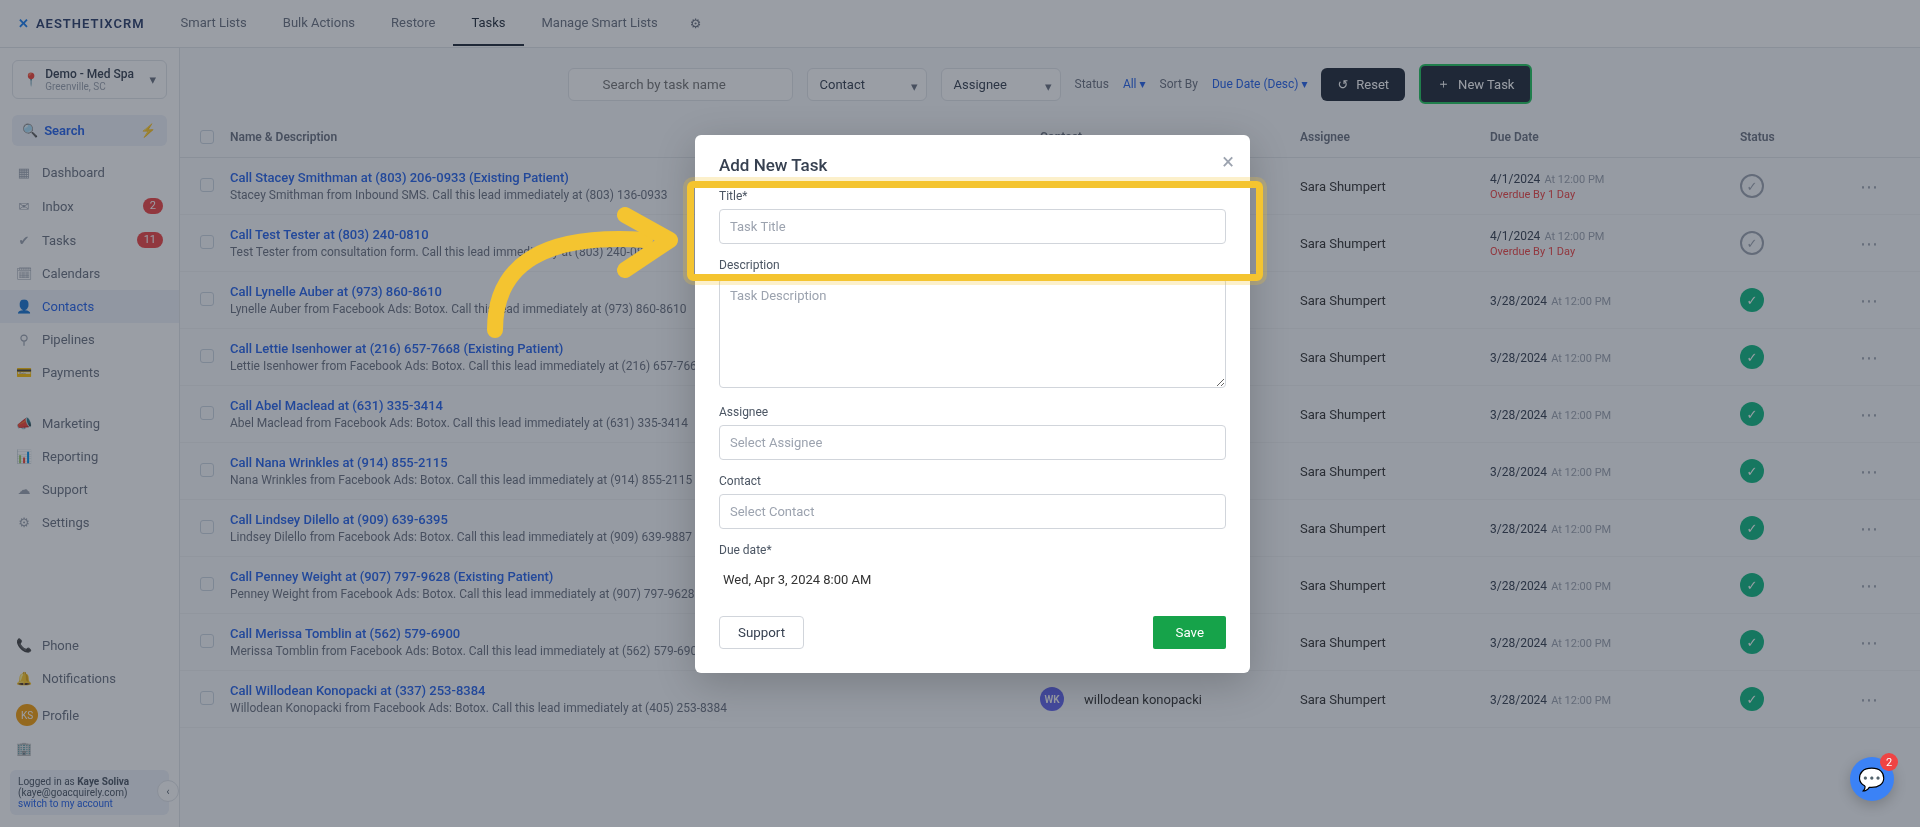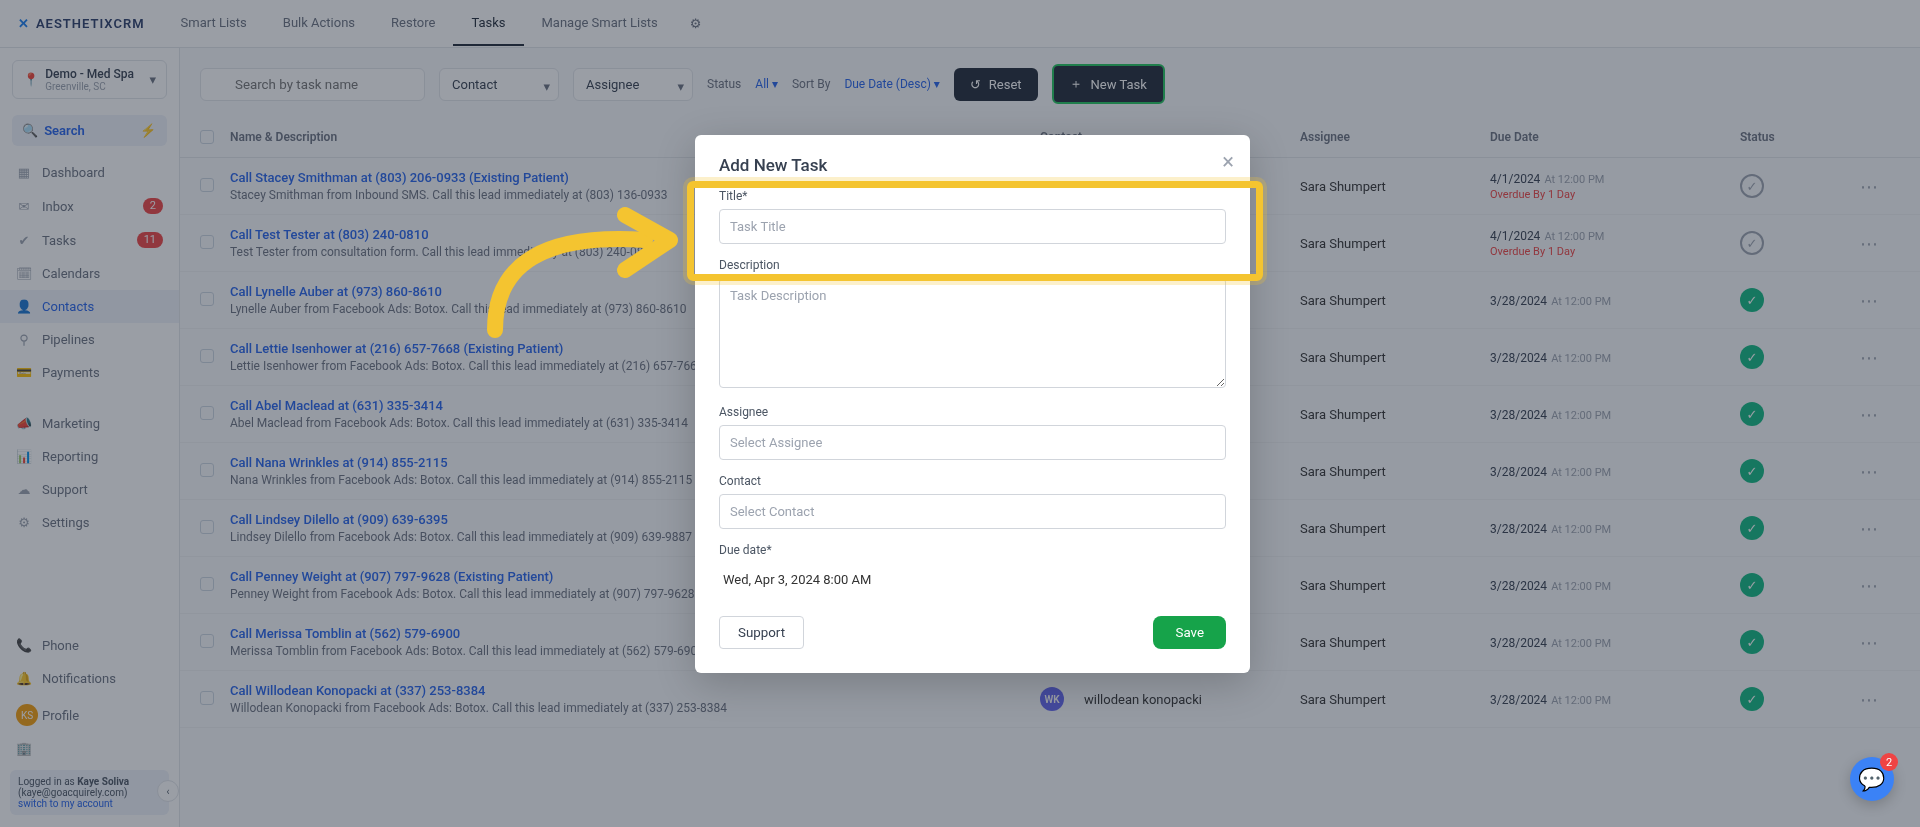--- a/index.html
+++ b/index.html
@@ -26,21 +26,21 @@
 .nav .ico { width: 16px; text-align: center; color: #9ca3af; }
 .nav li.active .ico { color: #2563eb; }
 .badge { margin-left: auto; background: #ef4444; color: #fff; border-radius: 10px; padding: 0 7px; font-size: 11px; line-height: 16px; }
 .spacer { flex: 1; }
 .avatar-sm { width: 22px; height: 22px; border-radius: 50%; background: #f59e0b; color:#fff; font-size:10px; display:flex;align-items:center;justify-content:center;}
 .logged { margin: 8px 10px 12px; padding: 6px 8px; background: #eef2f9; border-radius: 6px; font-size: 10px; color: #4b5563; position:relative;}
 .logged a { color: #2563eb; text-decoration: none; }
 .logged-chev { position:absolute; right:-10px; top:10px; width:22px;height:22px;background:#fff;border:1px solid #e2e5ea;border-radius:50%;display:flex;align-items:center;justify-content:center;}
 
 .main { flex: 1; background: #f8f9fb; display: flex; flex-direction: column; }
-.toolbar { display: flex; align-items: center; gap: 14px; padding: 16px 20px; justify-content: flex-start; }
+.toolbar { display: flex; align-items: center; gap: 14px; padding: 16px 20px; justify-content: center; }
 .tb-input { flex: 0 0 260px; padding: 8px 12px 8px 34px; border: 1px solid #e2e5ea; border-radius: 6px; background: #fff; position: relative; }
 .tb-search { position: relative; }
 .tb-search .sicon { position: absolute; left: 10px; top: 8px; color: #6b7280; }
 .tb-select { padding: 8px 28px 8px 12px; border: 1px solid #e2e5ea; border-radius: 6px; background: #fff; color:#374151; min-width:120px; position:relative;}
 .tb-select .chev { position:absolute; right:8px; top:10px; color:#6b7280;}
 .tb-link { color: #2563eb; cursor: pointer; font-size:12px;}
 .tb-text { color:#6b7280; font-size:12px;}
 .reset-btn { background:#1f2937; color:#fff; padding:9px 16px; border-radius:6px; display:flex; gap:8px; align-items:center;}
 .new-btn { background:#1f2937; color:#fff; padding:9px 16px; border-radius:6px; display:flex; gap:8px; align-items:center; border:2px solid #22c55e;}
 
@@ -68,21 +68,21 @@
 .sheen { position:absolute; inset:0; background: rgba(31,41,55,0.45); }
 .modal { position:absolute; left:695px; top:135px; width:555px; background:#fff; border-radius:6px; padding: 20px 24px 24px; box-shadow: 0 10px 40px rgba(0,0,0,0.2); }
 .modal h2 { font-size:17px; font-weight:500; color:#374151; margin-bottom: 8px;}
 .modal .close { position:absolute; right:16px; top:14px; color:#9ca3af; font-size:22px; cursor:pointer;}
 .mlabel { font-size:12px; color:#4b5563; margin: 14px 0 6px; display:block;}
 .minput { width:100%; padding:9px 10px; border:1px solid #d1d5db; border-radius:4px; font-size:13px; }
 .minput::placeholder { color:#9ca3af; }
 textarea.minput { height:110px; resize:both; }
 .mbtns { display:flex; justify-content:space-between; margin-top:20px;}
 .btn-cancel { padding:8px 18px; border:1px solid #d1d5db; background:#fff; border-radius:4px; color:#374151; cursor:pointer;}
-.btn-save { padding:8px 22px; background:#16a34a; color:#fff; border:none; border-radius:8px; cursor:pointer;}
+.btn-save { padding:8px 22px; background:#16a34a; color:#fff; border:none; border-radius:2px; cursor:pointer;}
 
 .highlight-box { position:absolute; left:687px; top:181px; width:576px; height:100px; border:7px solid #f4c430; border-radius:6px; pointer-events:none; box-shadow: 0 0 0 4px rgba(244,196,48,0.25);}
 .arrow { position:absolute; left:475px; top:180px; width:220px; height:160px; pointer-events:none;}
 
 .chk { width:14px; height:14px; border:1px solid #cbd5e1; border-radius:3px; display:inline-block;}
 
 .fab { position:absolute; right:26px; bottom:26px; width:44px; height:44px; border-radius:50%; background:#3b82f6; display:flex; align-items:center; justify-content:center; color:#fff; font-size:22px; box-shadow:0 4px 14px rgba(0,0,0,0.2);}
 .fab-badge { position:absolute; top:-4px; right:-4px; background:#ef4444; color:#fff; width:18px; height:18px; border-radius:50%; font-size:11px; display:flex;align-items:center;justify-content:center;}
 </style>
 </head>
@@ -353,21 +353,21 @@
     <div class="col-due"><span class="due-date">3/28/2024</span><span class="due-time">At 12:00 PM</span></div>
     <div class="col-status">
               <span class="status-ico done">✓</span>
             </div>
     <div class="col-act"><span class="dots">⋯</span></div>
           </div>
           <div class="trow">
     <div class="col-chk"><span class="chk"></span></div>
     <div class="col-name">
               <div class="title">Call Willodean Konopacki at (337) 253-8384</div>
-              <div class="desc">Willodean Konopacki from Facebook Ads: Botox. Call this lead immediately at (337) 253-8384</div>
+              <div class="desc">Willodean Konopacki from Facebook Ads: Botox. Call this lead immediately at (405) 253-8384</div>
             </div>
     <div class="col-contact contact-cell">
               <span class="cavatar" style="background:#6366f1">WK</span>
               <span>willodean konopacki</span>
             </div>
     <div class="col-assignee">Sara Shumpert</div>
     <div class="col-due"><span class="due-date">3/28/2024</span><span class="due-time">At 12:00 PM</span></div>
     <div class="col-status">
               <span class="status-ico done">✓</span>
             </div>

